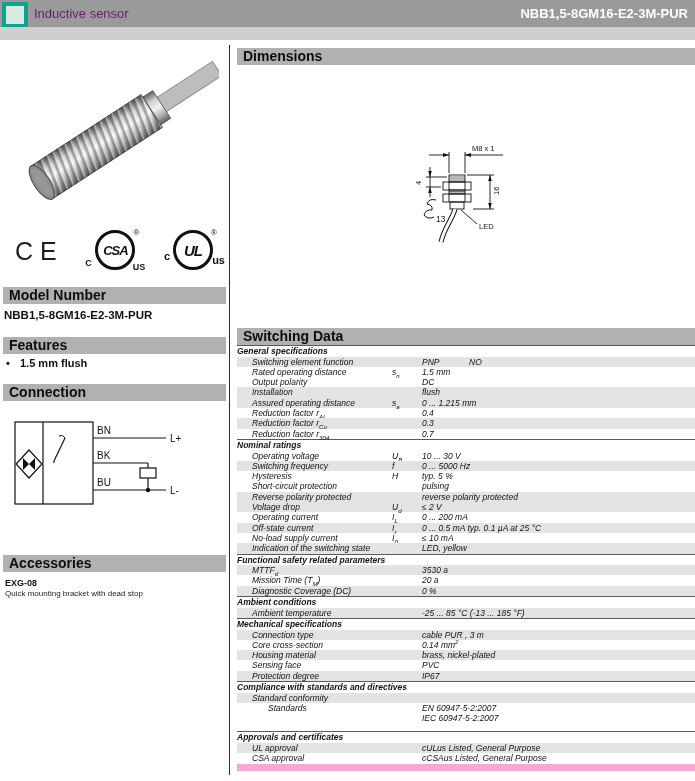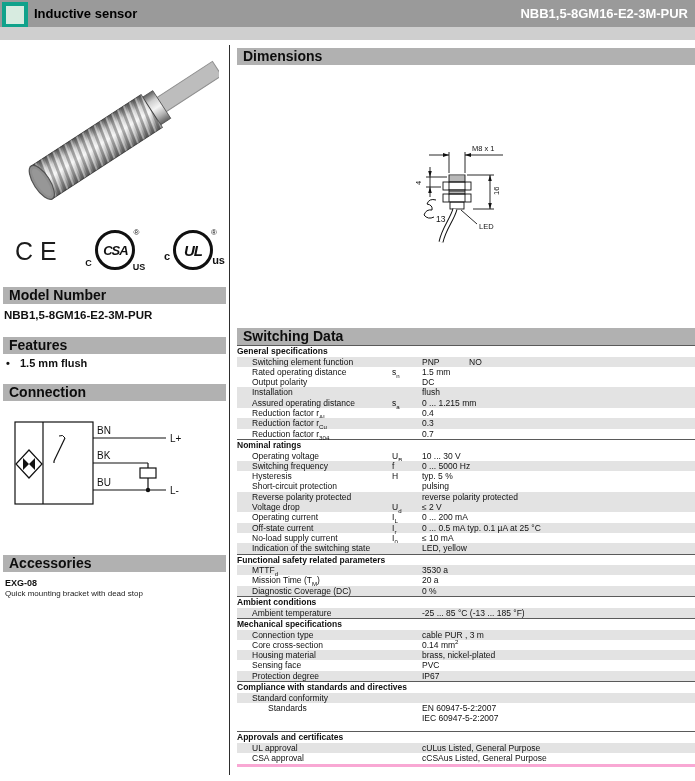--- a/index.html
+++ b/index.html
@@ -5,21 +5,21 @@
   html,body{margin:0;padding:0;}
   body{
     width:695px;height:781px;position:relative;background:#ffffff;
     font-family:"Liberation Sans","DejaVu Sans",sans-serif;color:#111;
     overflow:hidden;
   }
   
   .top-bar{position:absolute;left:0;top:0;width:695px;height:27px;background:#9a9a9a;}
   .top-strip{position:absolute;left:0;top:27px;width:695px;height:13px;background:#cfcfcf;}
   .brand-icon{position:absolute;left:2px;top:2px;width:18px;height:18px;background:#d7ebe0;border:4px solid #10a28b;}
-  .top-title{position:absolute;left:34px;top:0;height:27px;line-height:27px;color:#000000;font-weight:bold;font-size:13px;}
+  .top-title{position:absolute;left:34px;top:0;height:27px;line-height:27px;color:#701a75;font-weight:normal;font-size:13px;}
   .top-model{position:absolute;right:7px;top:0;height:27px;line-height:27px;color:#fff;font-weight:bold;font-size:13px;}
   
   .col-divider{position:absolute;left:229px;top:45px;width:1px;height:730px;background:#2e2e2e;}
   
   .bar{position:absolute;background:#b1b1b1;height:17px;line-height:17px;font-weight:bold;font-size:14px;color:#0d0d0d;padding-left:6px;box-sizing:border-box;}
   .bar-left{left:3px;width:223px;}
   .bar-right{left:237px;width:458px;}
   
   .photo-box{position:absolute;left:3px;top:45px;width:224px;height:233px;background:#fff;}
   .product-photo{position:absolute;left:8px;top:2px;}
@@ -37,21 +37,21 @@
   .ul-us{bottom:8px;right:-6px;font-size:11px;}
   .model-value{position:absolute;left:4px;top:309px;font-weight:bold;font-size:11.5px;}
   .feature-item{position:absolute;left:6px;top:357px;font-weight:bold;font-size:11px;}
   .feature-item .dot{display:inline-block;width:14px;}
   .connection-art{position:absolute;left:3px;top:404px;}
   .acc-model{position:absolute;left:5px;top:578px;font-weight:bold;font-size:9px;}
   .acc-desc{position:absolute;left:5px;top:589px;font-size:8px;color:#222;}
   
   .dims-art{position:absolute;left:398px;top:138px;}
   
-  .ttable{position:absolute;left:237px;top:345px;width:458px;font-size:8.5px;border-bottom:3px solid #f9a8d4;}
+  .ttable{position:absolute;left:237px;top:345px;width:458px;font-size:8.5px;border-bottom:7px solid #f9a8d4;font-style:italic;}
   .tsection-header{border-top:1px solid #5a5a5a;font-weight:bold;line-height:10.6px;height:10.6px;}
   .trow{position:relative;min-height:10.3px;line-height:10.3px;}
   .trow.shaded{background:#e3e3e3;}
   .tlabel{display:block;padding-left:15px;}
   .trow.indent2 .tlabel{padding-left:31px;}
   .tsym{position:absolute;left:155px;top:0;}
   .tval{position:absolute;left:185px;top:0;}
   .tval2{position:absolute;left:232px;top:0;}
   .ttable sub{font-size:0.72em;line-height:0;}
   .ttable sup{font-size:0.72em;line-height:0;}

